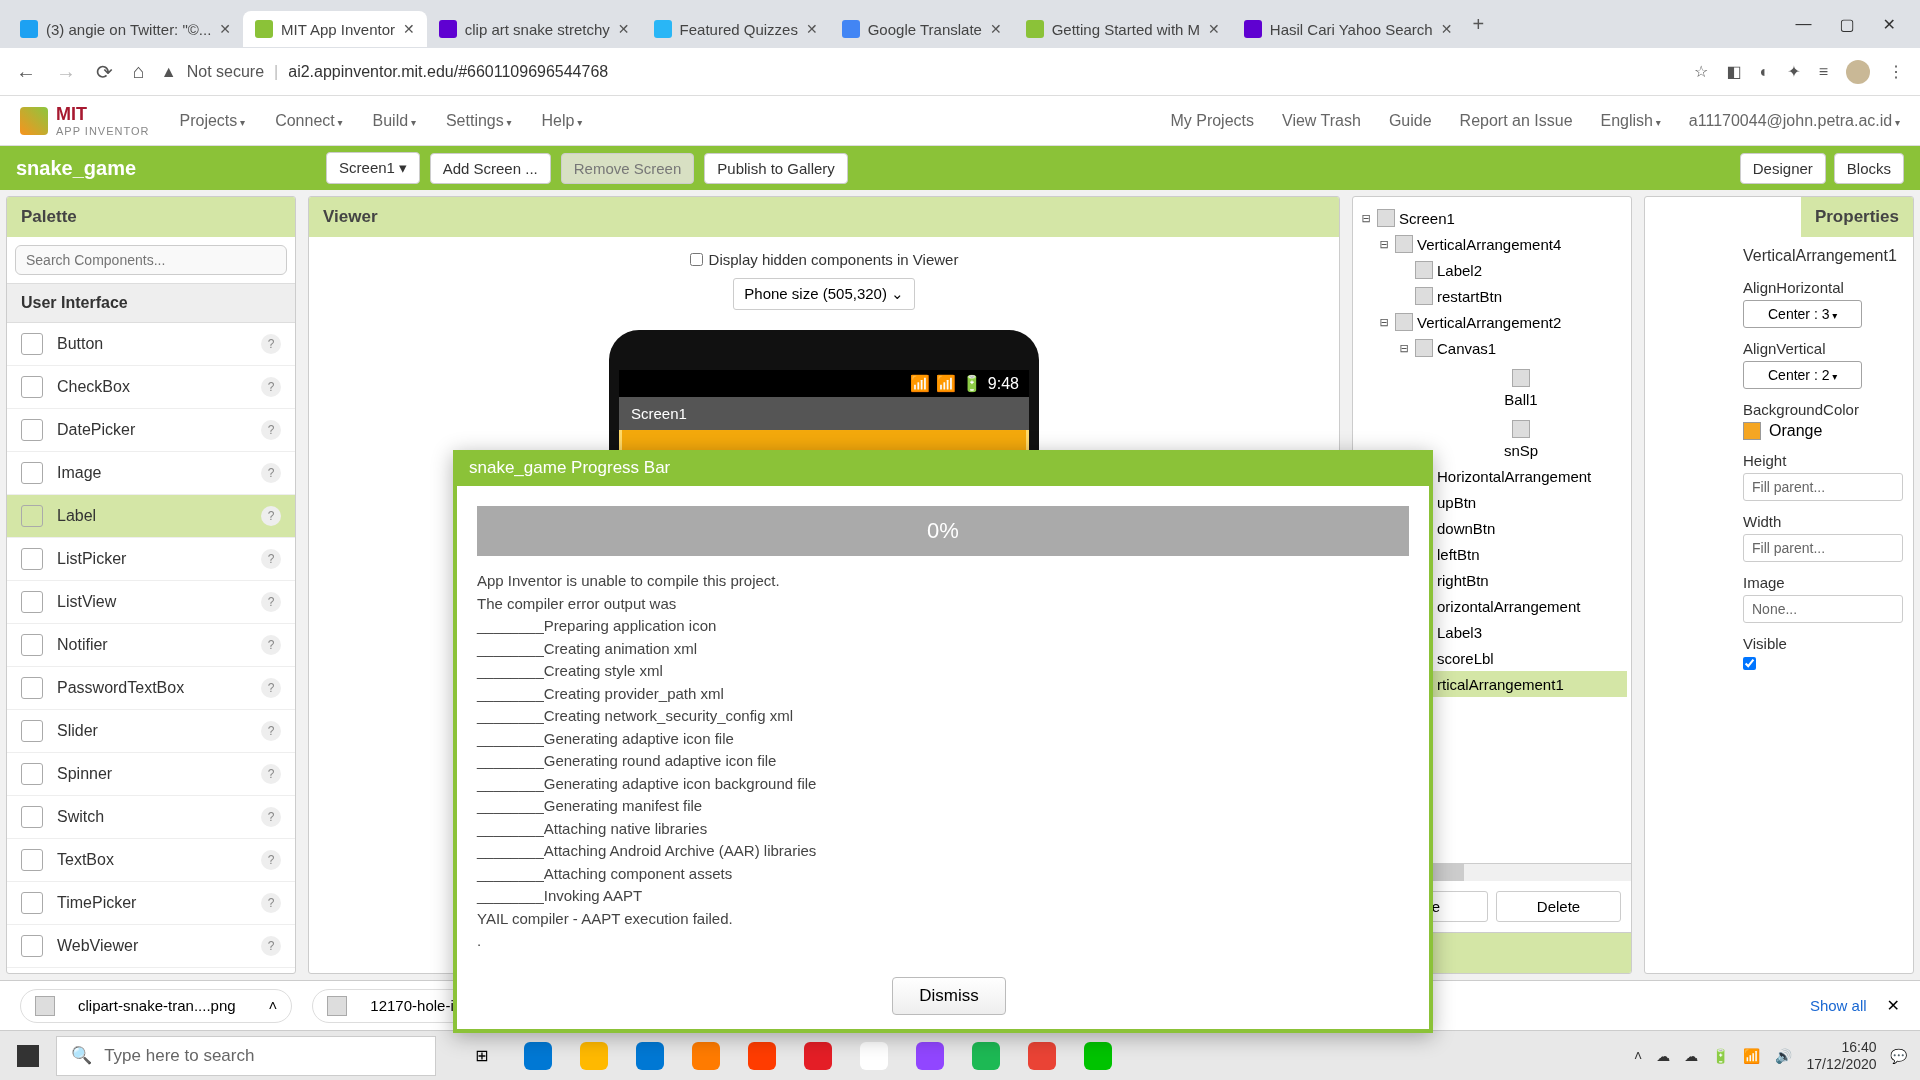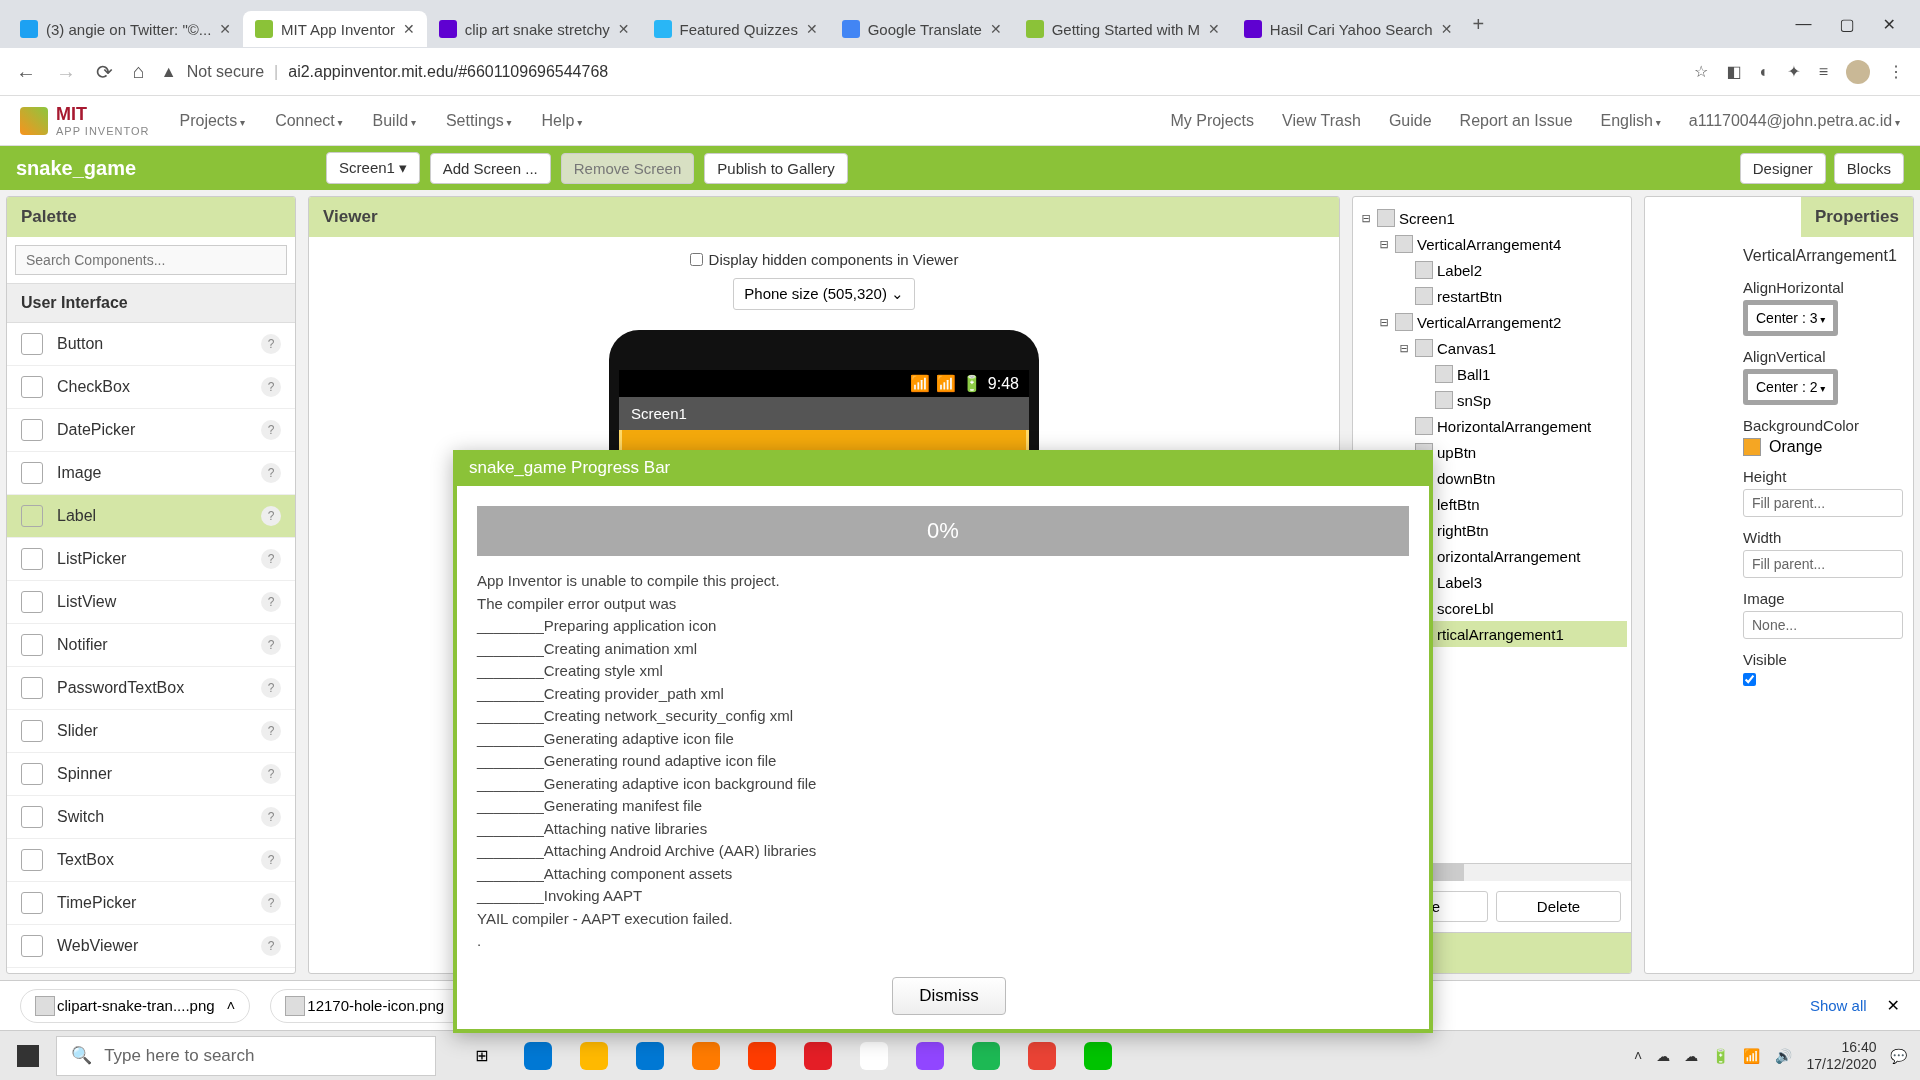--- a/index.html
+++ b/index.html
@@ -40,21 +40,21 @@
 .project-name { color: #fff; font-weight: bold; font-size: 20px; margin-right: 180px; }
 .tb-btn { background: #fff; border: 1px solid #ccc; border-radius: 4px; padding: 6px 12px; font-size: 15px; cursor: pointer; color: #333; }
 .tb-btn.disabled { background: #d8e0c3; color: #777; }
 .tb-right { margin-left: auto; display: flex; gap: 8px; }
 
 
 .main { display: flex; height: calc(100% - 48px - 48px - 50px - 44px - 50px - 50px); }
 .col { background: #fff; border: 1px solid #ccc; margin: 6px; border-radius: 3px; display: flex; flex-direction: column; overflow: hidden; }
 .col-header { background: #d4e6a6; padding: 10px 14px; font-size: 17px; font-weight: bold; color: #444; }
 .palette { width: 290px; }
-.palette-search { margin: 8px; padding: 6px 10px; border: 1px solid #ccc; border-radius: 0; background: #f9f9f9; color: #888; font-size: 14px; }
+.palette-search { margin: 8px; padding: 6px 10px; border: 1px solid #ccc; border-radius: 6px; background: #f9f9f9; color: #888; font-size: 14px; }
 .palette-cat { background: #eee; padding: 10px 14px; font-weight: bold; font-size: 16px; color: #333; border-top: 1px solid #ddd; border-bottom: 1px solid #ddd; }
 .palette-items { overflow-y: auto; flex: 1; }
 .palette-item { display: flex; align-items: center; padding: 10px 14px; gap: 14px; border-bottom: 1px solid #eee; cursor: pointer; }
 .palette-item.selected { background: #d4e6a6; }
 .palette-item .pi-icon { width: 22px; height: 22px; border: 1px solid #aaa; border-radius: 3px; flex-shrink: 0; }
 .palette-item .pi-label { flex: 1; font-size: 16px; color: #333; }
 .palette-item .pi-help { width: 20px; height: 20px; border-radius: 50%; background: #eee; color: #888; font-size: 12px; display: flex; align-items: center; justify-content: center; }
 
 .viewer { flex: 1; }
 .viewer-body { flex: 1; display: flex; flex-direction: column; align-items: center; padding: 14px; gap: 10px; }
@@ -69,50 +69,50 @@
 .phone-side-yellow .b { background:#111; width:10px;}
 
 .components { width: 280px; }
 .comp-tree { flex: 1; overflow: auto; font-size: 15px; padding: 8px 4px; position: relative; }
 .comp-row { display: flex; align-items: center; padding: 4px 2px; gap: 4px; cursor: pointer; white-space: nowrap; }
 .comp-row .ci { width: 18px; height: 18px; background: #ddd; border: 1px solid #aaa; flex-shrink: 0; }
 .comp-row.selected { background: #d4e6a6; }
 .comp-exp { width: 14px; font-size: 11px; color: #555; text-align: center; }
 .comp-indent-1 { padding-left: 20px; }
 .comp-indent-2 { padding-left: 40px; }
-.comp-indent-3 { padding-left: 60px; }
+.comp-indent-3 { padding-left: 60px; flex-direction: column; }
 .comp-scroll-h { height: 18px; background: #f0f0f0; border-top: 1px solid #ccc; position: relative; }
 .comp-scroll-h::after { content:''; position:absolute; left:0; width:40%; height:100%; background:#ccc; }
 .comp-btns { padding: 10px; display: flex; gap: 8px; }
 .comp-btns button { flex:1; padding: 6px; border: 1px solid #ccc; background: #fff; border-radius: 3px; cursor: pointer; font-size: 15px; }
 .media-header { background: #d4e6a6; padding: 10px 14px; font-weight: bold; font-size: 17px; color: #444; border-top: 1px solid #ccc; }
 
 .properties { width: 270px; align-items: flex-end; }
 .prop-body { padding: 10px; overflow-y: auto; flex: 1; }
 .prop-title { font-size: 16px; margin-bottom: 14px; color: #333; }
 .prop-label { font-size: 15px; color: #333; margin-top: 12px; margin-bottom: 4px; }
-.prop-select { border: 5px solid #a3a3a3; padding: 5px 8px; border-radius: 3px; font-size: 14px; display: inline-block; background: #fff; }
+.prop-select { border: 1px solid #a3a3a3; padding: 5px 24px; border-radius: 3px; font-size: 14px; display: inline-block; background: #fff; }
 .prop-select::after { content: ' ▾'; font-size: 10px; }
 .prop-input { width: 160px; border: 1px solid #ccc; padding: 5px 8px; border-radius: 3px; font-size: 14px; color: #666; background: #fff; }
 .prop-color { display: flex; align-items: center; gap: 8px; }
 .prop-color .sw { width: 18px; height: 18px; background: #f5a623; border: 1px solid #999; }
 
 
 .modal-overlay { position: fixed; left: 0; top: 0; right: 0; bottom: 0; z-index: 50; }
 .modal { position: absolute; left: 453px; top: 450px; width: 980px; background: #fff; border: 4px solid #8bc238; box-shadow: 0 4px 20px rgba(0,0,0,0.3); }
 .modal-title { background: #8bc238; color: #fff; padding: 8px 16px; font-size: 17px; margin: -4px -4px 10px -4px; }
 .modal-body { padding: 10px 20px; }
 .modal-progress { background: #aaa; color: #fff; text-align: center; padding: 12px; font-size: 22px; margin-bottom: 14px; }
 .modal-log { font-size: 15px; color: #444; line-height: 1.5; white-space: pre-line; }
 .modal-footer { text-align: center; padding: 14px; }
 .modal-footer button { padding: 8px 26px; font-size: 17px; border: 1px solid #bbb; background: linear-gradient(#fff,#eee); border-radius: 4px; cursor: pointer; margin-left: 12px; }
 
 
 .downloads { height: 50px; background: #fff; border-top: 1px solid #ccc; display: flex; align-items: center; padding: 0 20px; gap: 20px; }
-.dl-item { display: flex; align-items: center; gap: 2px; border: 1px solid #ddd; border-radius: 20px; padding: 6px 14px; font-size: 15px; }
+.dl-item { display: flex; align-items: center; gap: 23px; border: 1px solid #ddd; border-radius: 20px; padding: 6px 14px; font-size: 15px; }
 .dl-item .di { width: 20px; height: 20px; background: #ddd; border: 1px solid #aaa; }
 .dl-right { margin-left: auto; display: flex; gap: 20px; align-items: center; }
 .dl-right .show { color: #1967d2; font-size: 15px; cursor: pointer; }
 
 
 .taskbar { height: 50px; background: #e8e8e8; display: flex; align-items: center; border-top: 1px solid #ccc; }
 .start { width: 56px; height: 100%; display: flex; align-items: center; justify-content: center; }
 .start-icon { width: 22px; height: 22px; background: #333; }
 .search-box { display: flex; align-items: center; gap: 12px; background: #fff; height: 40px; padding: 0 14px; border: 1px solid #ccc; width: 380px; color: #666; font-size: 17px; }
 .task-icons { display: flex; gap: 4px; margin-left: 20px; }

